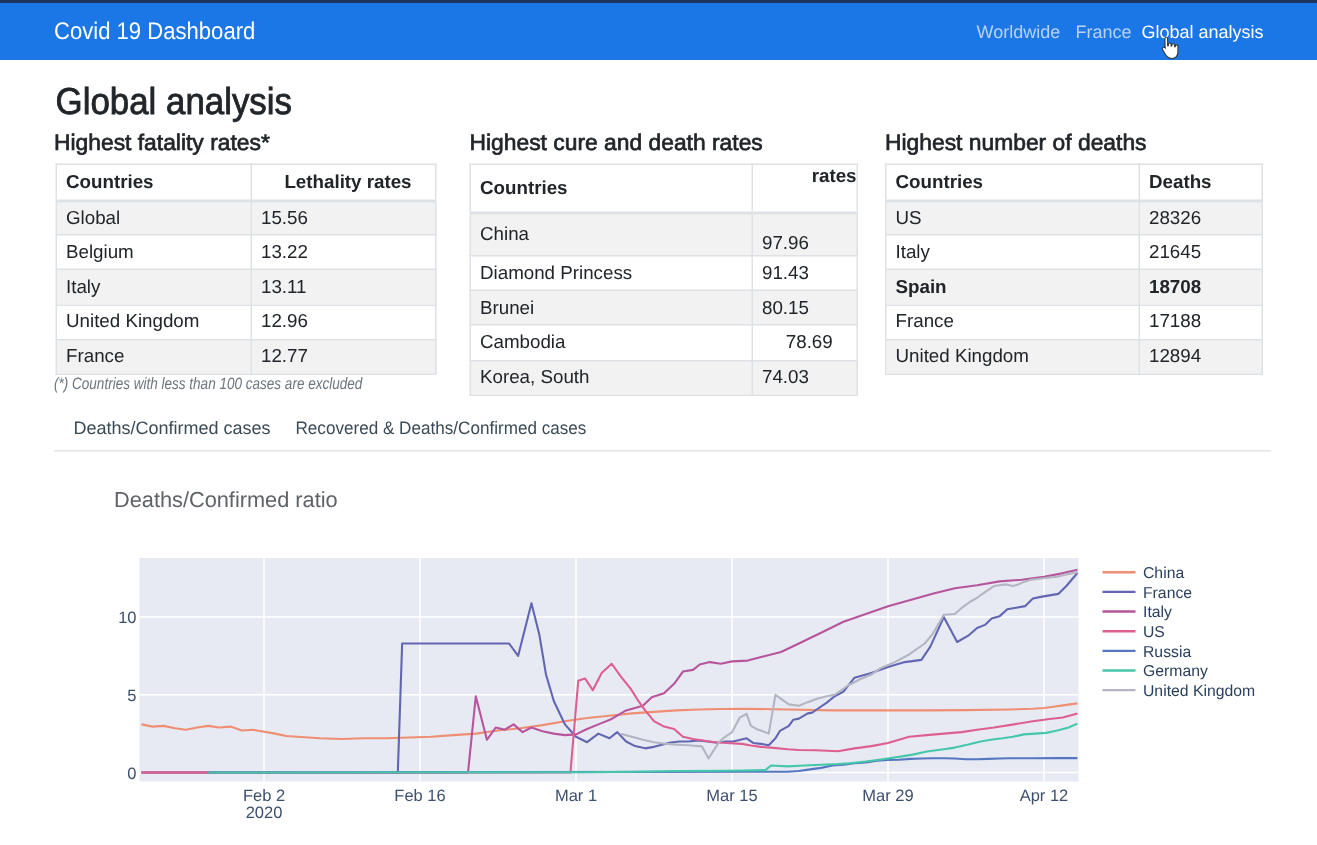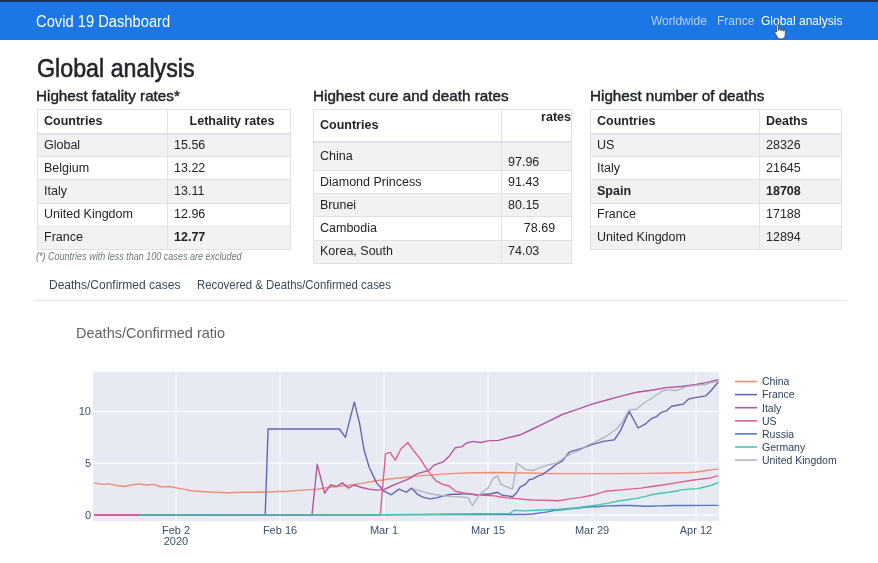--- a/index.html
+++ b/index.html
@@ -37,21 +37,21 @@
 <tr style="background:#f2f2f2;height:23.2px;">
         <td style="border:1px solid #dee2e6;padding:0 0 0 6px;">Italy</td>
         <td style="border:1px solid #dee2e6;padding:0 0 0 6px;">13.11</td>
       </tr>
 <tr style="background:#ffffff;height:23.2px;">
         <td style="border:1px solid #dee2e6;padding:0 0 0 6px;">United Kingdom</td>
         <td style="border:1px solid #dee2e6;padding:0 0 0 6px;">12.96</td>
       </tr>
 <tr style="background:#f2f2f2;height:23.2px;">
         <td style="border:1px solid #dee2e6;padding:0 0 0 6px;">France</td>
-        <td style="border:1px solid #dee2e6;padding:0 0 0 6px;font-weight:bold;">12.77</td>
+        <td style="border:1px solid #dee2e6;padding:0 0 0 6px;">12.77</td>
       </tr>
 </tbody>
   </table>
 <table style="position:absolute;left:313px;top:109px;width:259px;border-collapse:collapse;font-size:12.5px;color:#212529;line-height:15px;">
 <tbody>
       <tr style="height:24px;">
         <th style="width:188px;border:1px solid #dee2e6;border-bottom:2px solid #dee2e6;padding:0 0 0 6px;text-align:left;">Countries</th>
         <th style="border:1px solid #dee2e6;border-bottom:2px solid #dee2e6;padding:0 0 16px 6px;text-align:right;">rates</th>
       </tr>
 <tr style="background:#f2f2f2;height:23.2px;">

